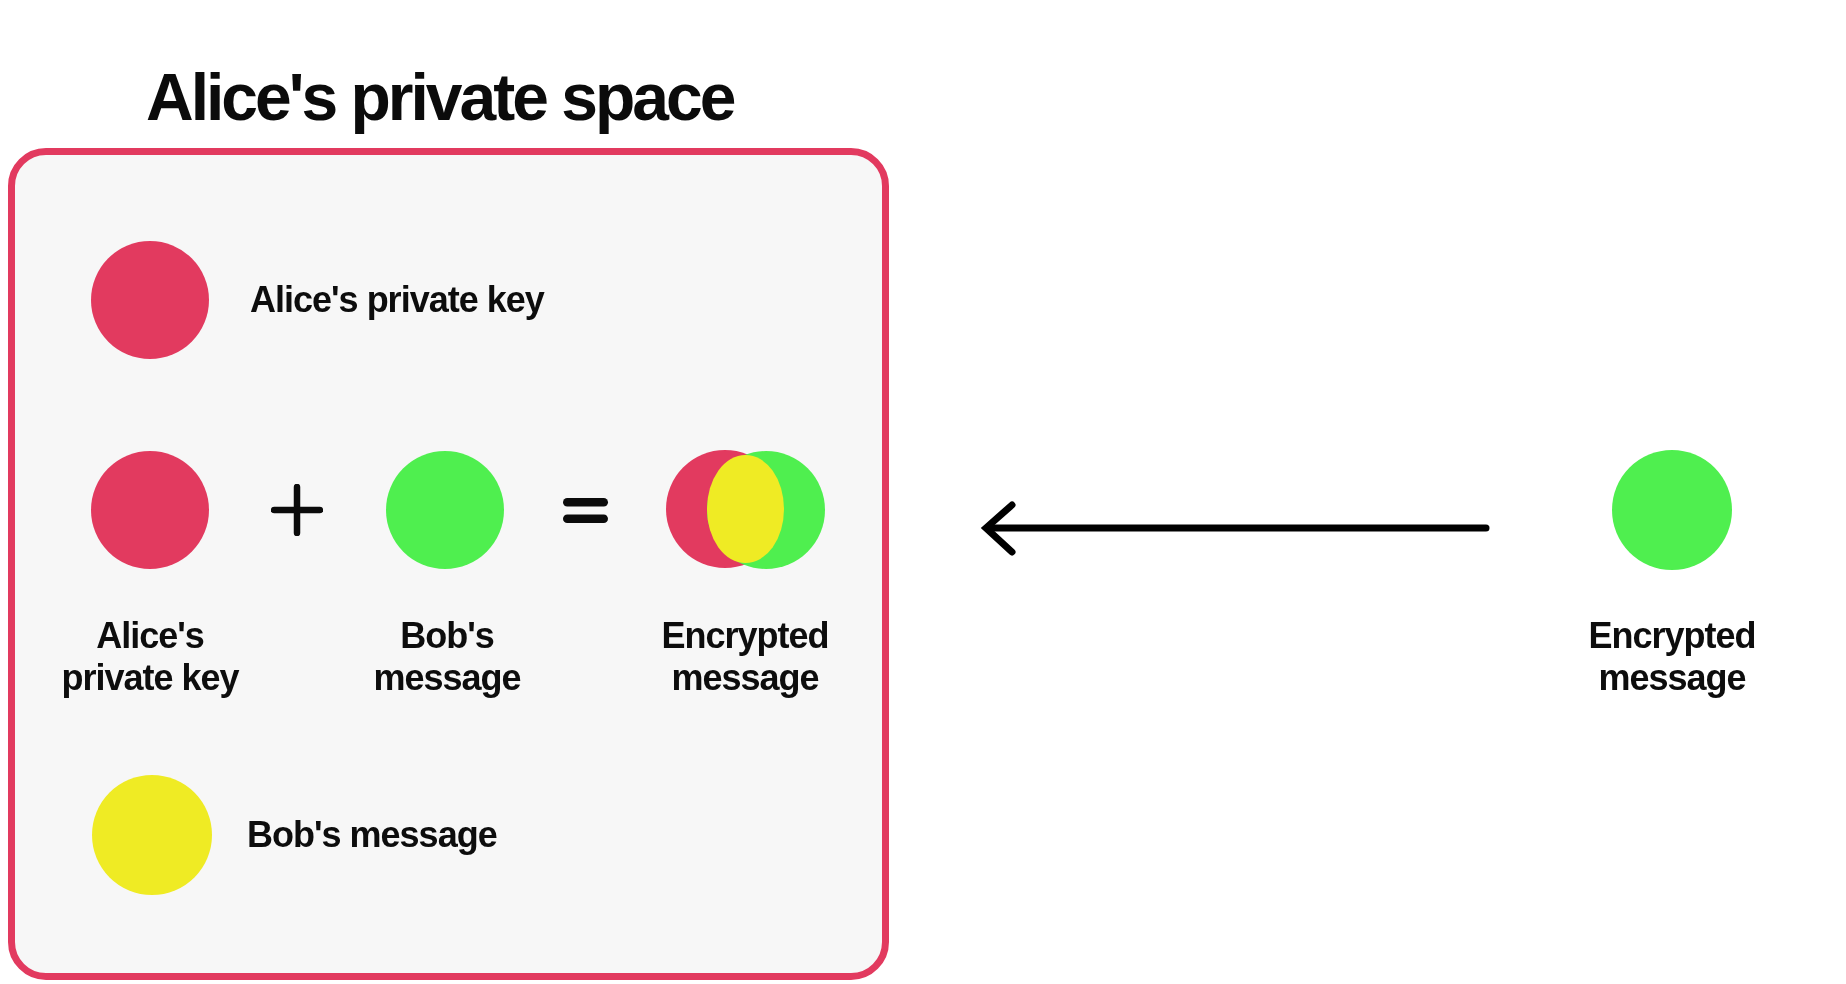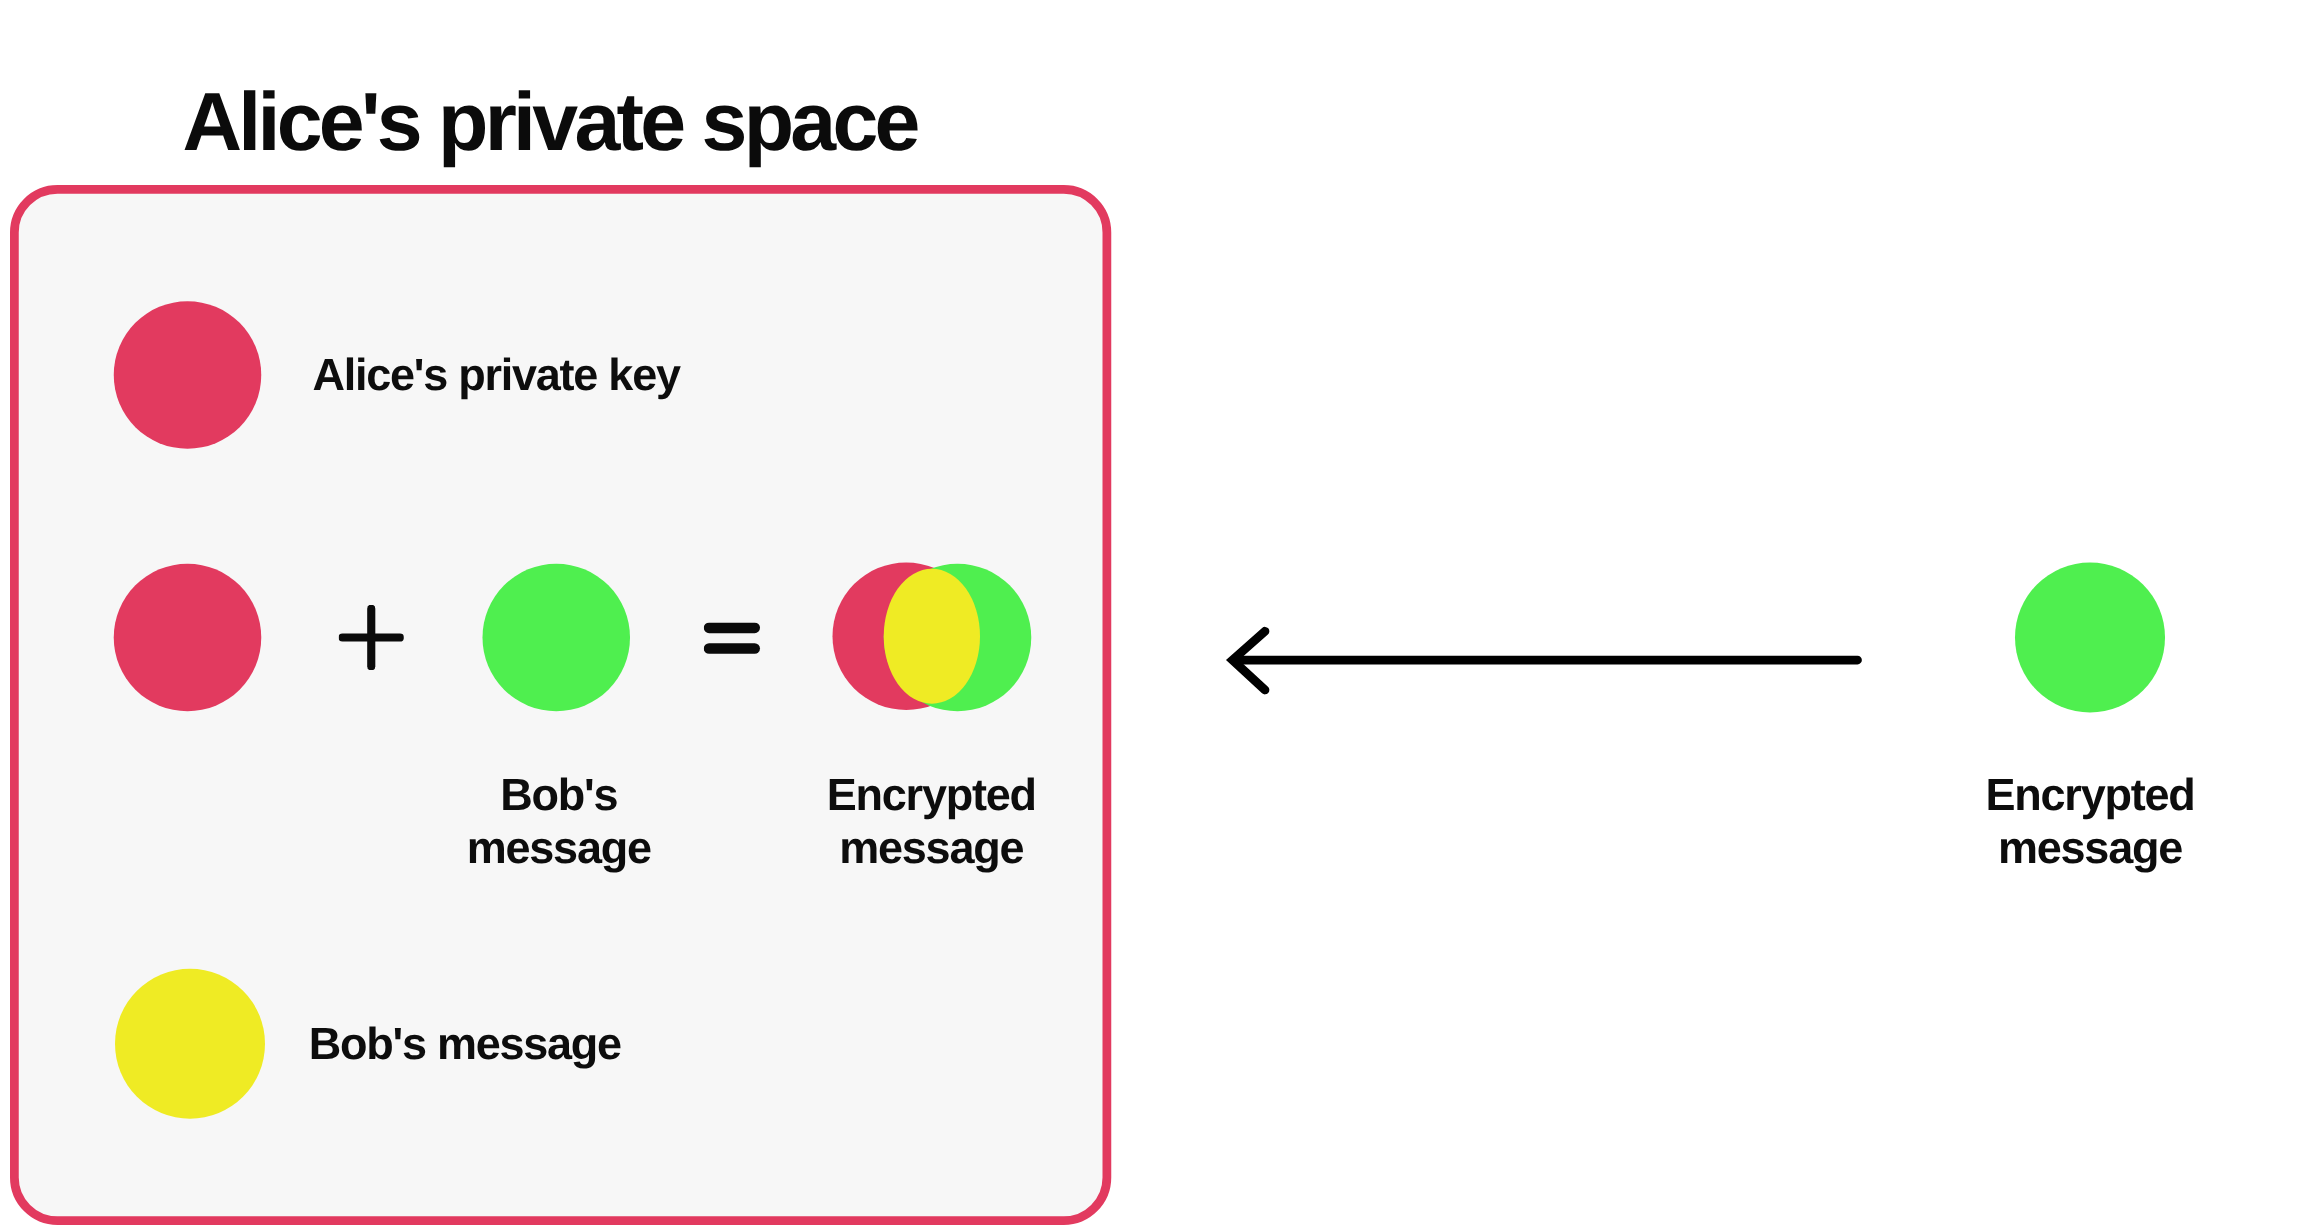--- a/index.html
+++ b/index.html
@@ -103,20 +103,22 @@
     <rect x="0" y="0" width="45" height="8.5" rx="4.25" fill="#0b0b0b"></rect>
     <rect x="0" y="16.5" width="45" height="8.5" rx="4.25" fill="#0b0b0b"></rect>
   </svg>
 
   <div class="composite" style="left:666px; top:450px; width:160px; height:120px;">
     <div class="circle fill-crimson" style="left:0px; top:0px; width:118px; height:118px;"></div>
     <div class="circle fill-green" style="left:41px; top:1px; width:118px; height:118px;"></div>
     <div class="ellipse fill-yellow" style="left:41px; top:5px; width:77px; height:108px;"></div>
   </div>
 
+  <div class="caption" style="left:30px; top:615px;">Alice's
+private key</div>
   <div class="caption" style="left:327px; top:615px;">Bob's
 message</div>
   <div class="caption" style="left:625px; top:615px;">Encrypted
 message</div>
 
   <div class="circle fill-yellow" style="left:92px; top:775px; width:120px; height:120px;"></div>
   <div class="side-label" style="left:247px; top:775px; height:120px;">Bob's message</div>
 
   <svg class="arrow-svg" style="left:975px; top:495px;" width="520" height="66" viewBox="0 0 520 66">
     <line x1="511" y1="33" x2="13" y2="33" stroke="#000000" stroke-width="7" stroke-linecap="round"></line>

